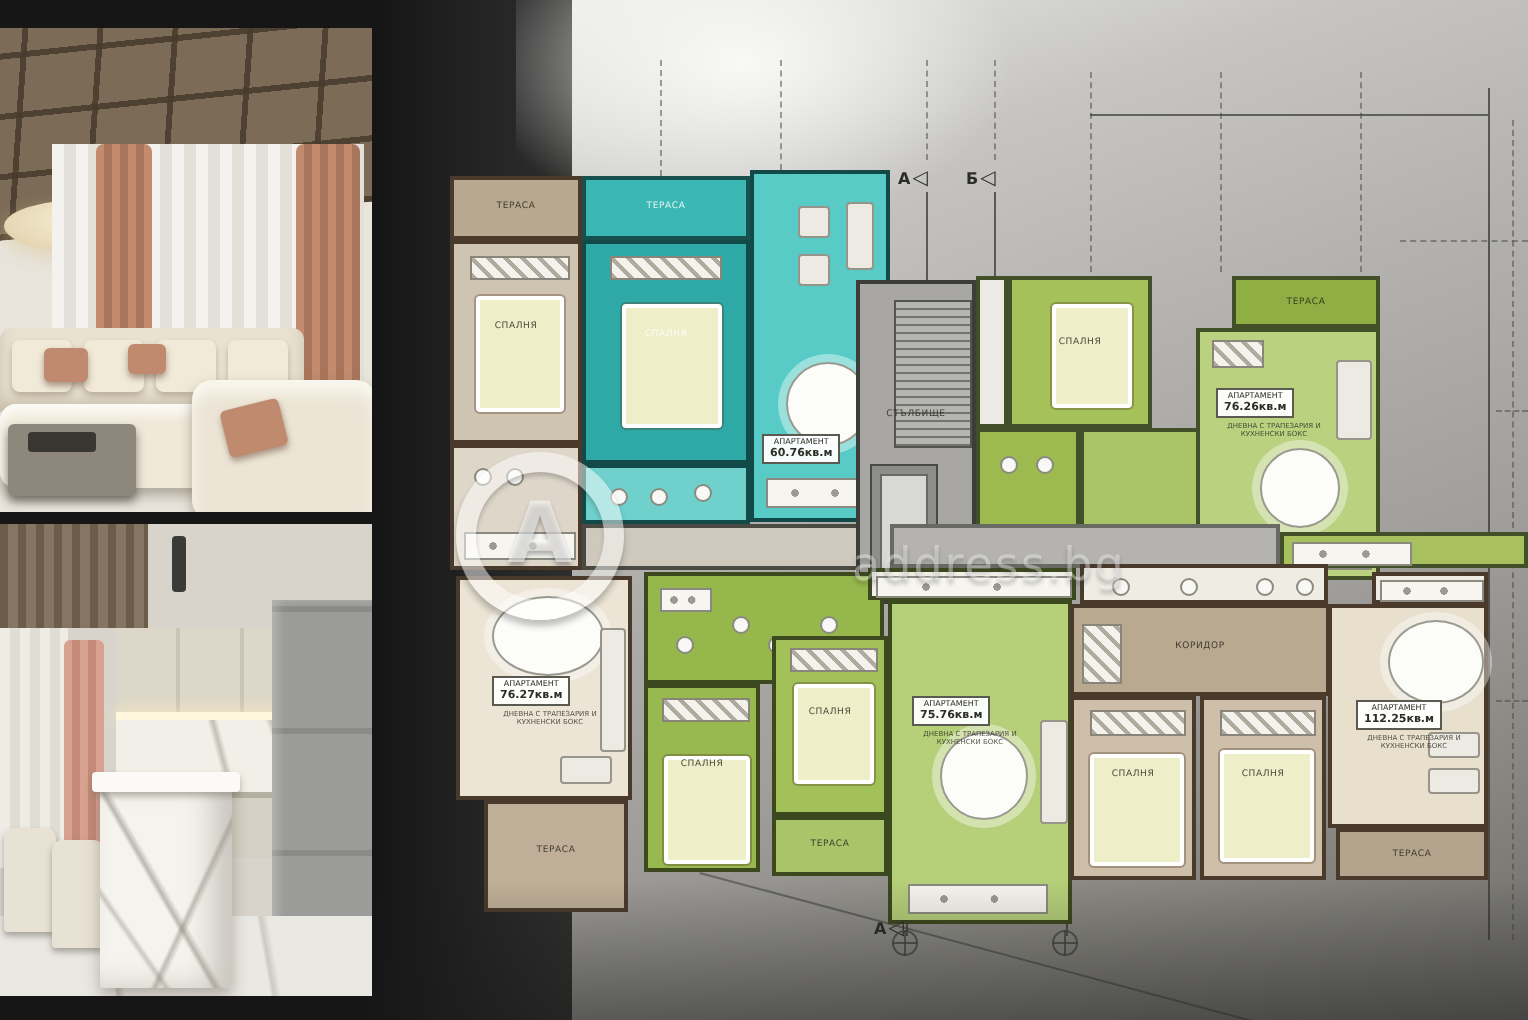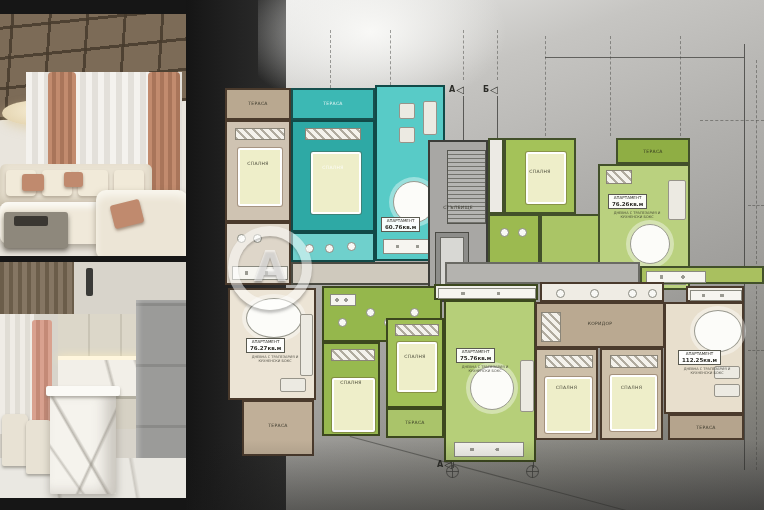--- a/index.html
+++ b/index.html
@@ -355,15 +355,16 @@
       <div class="bubble" style="left: 446px; top: 465px;"></div>
       <div class="bubble" style="left: 526px; top: 465px;"></div>
     </div>
 
   <div id="plan-bottom-shade"></div>
 
   <div id="watermark">
     <div id="wm-ring">
       <span>А</span>
     </div>
+    <div id="wm-url">address.bg</div>
   </div>
 
 </div>
 
 </body></html>

